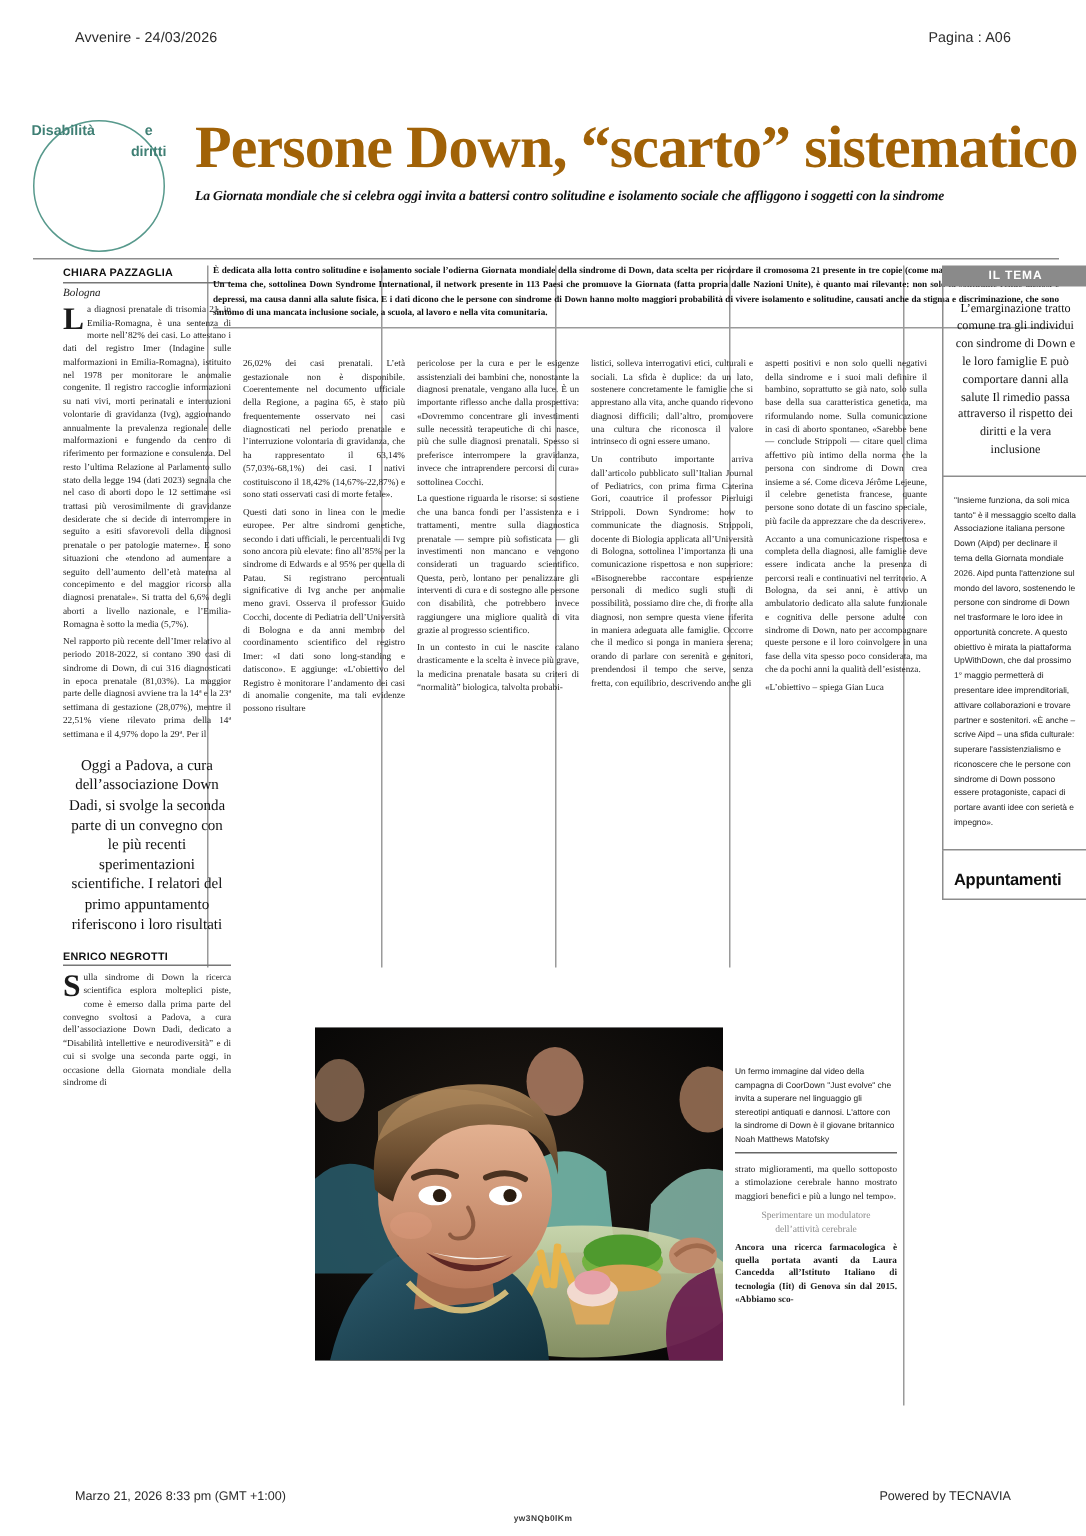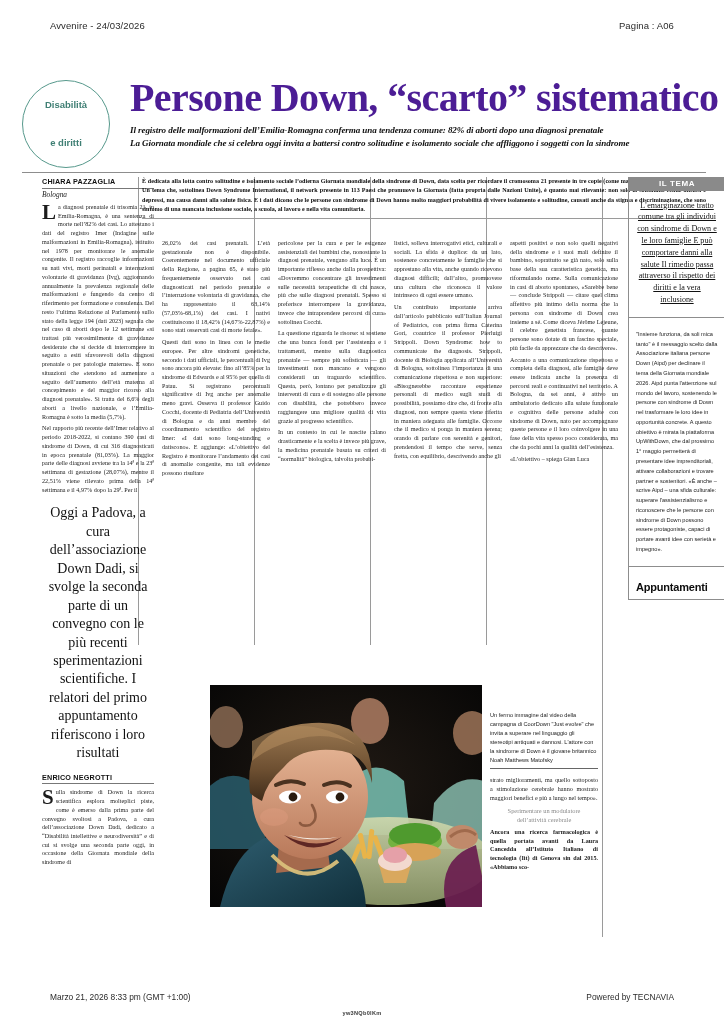--- a/index.html
+++ b/index.html
@@ -39,40 +39,40 @@
   .masthead {
     display: flex;
     align-items: flex-start;
     gap: 8px;
     height: 90px;
   }
   .badge {
     width: 88px; height: 88px; min-width: 88px;
     border-radius: 50%;
     border: 1px solid #57998c;
-    display: flex; flex-direction: column;
+    display: flex; flex-direction: row;
     justify-content: center;
     font-family: "Liberation Sans", sans-serif;
     font-weight: bold;
     font-size: 9.5px;
     line-height: 1.5;
     color: #3f7f74;
     text-align: center;
     margin-top: 2px;
     gap: 24px;
   }
   .head-block { flex: 1; padding-left: 12px; }
   .headline {
     font-family: "Liberation Serif", serif;
     font-weight: bold;
     font-size: 40px;
     line-height: 0.98;
     letter-spacing: -0.6px;
     margin: 0 0 7px 0;
-    color: #4c1d95;
+    color: #a16207;
     white-space: nowrap;
   }
   .subhead {
     font-family: "Liberation Serif", serif;
     font-style: italic;
     font-weight: bold;
     font-size: 9.1px;
     line-height: 1.45;
     color: #111;
     letter-spacing: -0.1px;
@@ -149,21 +149,21 @@
     font-weight: bold;
     font-size: 6.1px;
     line-height: 1.52;
     text-align: justify;
     color: #0e0e0e;
   }
 
   
   .pull {
     font-family: "Liberation Serif", serif;
-    font-size: 14px;
+    font-size: 10px;
     line-height: 1.32;
     text-align: center;
     color: #111;
     padding: 7px 2px 8px 2px;
   }
 
   
   .photo {
     position: absolute;
     left: 188px; top: 508px;
@@ -211,21 +211,20 @@
     border-right: 1px solid #8d8d8d;
     border-bottom: 1px solid #8d8d8d;
     padding: 9px 7px 11px 7px;
   }
   .rail-summary {
     font-family: "Liberation Serif", serif;
     font-size: 8.1px;
     line-height: 1.46;
     text-align: center;
     color: #111;
-    text-decoration: underline;
   }
   .rail-h {
     font-family: "Liberation Sans", sans-serif;
     font-weight: bold;
     font-size: 9.3px;
     line-height: 1.28;
     color: #0d0d0d;
     margin: 0 0 6px 0;
   }
   .rail-body {
@@ -275,21 +274,20 @@
 <div class="sheet">
 
   <div class="masthead">
     <div class="badge">
       <span>Disabilità</span>
       <span>e diritti</span>
     </div>
     <div class="head-block">
       <h1 class="headline">Persone Down, “scarto” sistematico</h1>
       <div class="subhead">
-        <div>Il registro delle malformazioni dell’Emilia-Romagna conferma una tendenza comune: 82% di aborti dopo una diagnosi prenatale</div>
         <div>La Giornata mondiale che si celebra oggi invita a battersi contro solitudine e isolamento sociale che affliggono i soggetti con la sindrome</div>
       </div>
     </div>
   </div>
 
   <div class="rule" style="margin-top:4px;"></div>
 
   <div class="grid">
 
     <div class="vdiv" style="left:116px;  height:468px;"></div>

